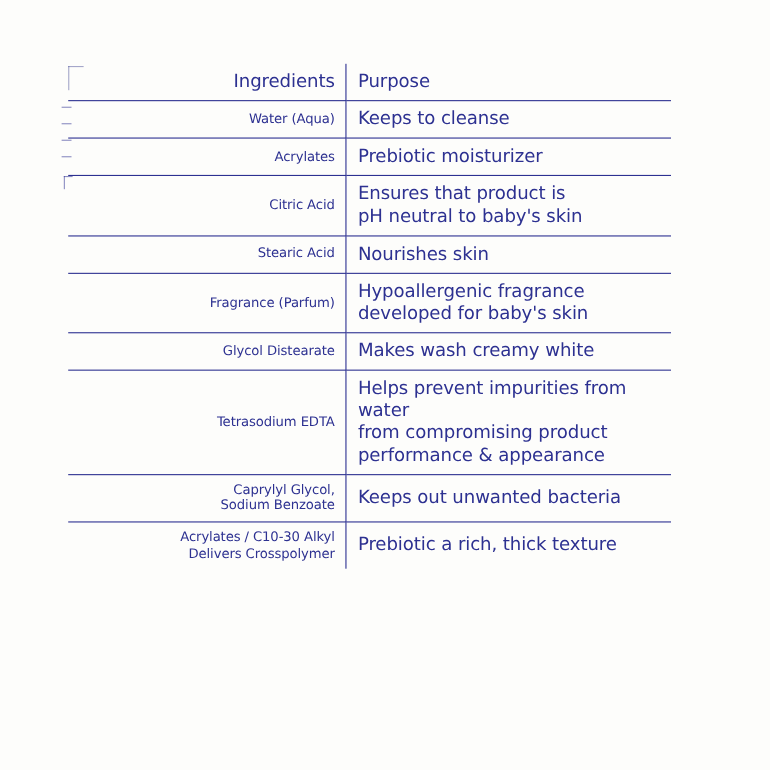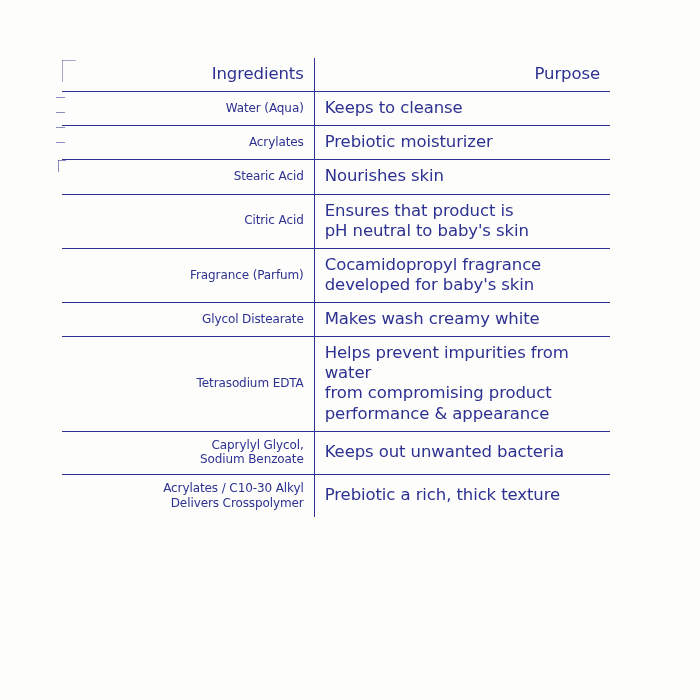--- a/index.html
+++ b/index.html
@@ -57,21 +57,21 @@
   .col-pur {
     width: 296px;
     text-align: left;
     font-size: 16.5px;
     letter-spacing: -0.1px;
   }
   thead .col-ing, thead .col-pur {
     font-size: 16.5px;
   }
   thead tr th.col-ing { text-align: right; }
-  thead tr th.col-pur { text-align: right; }
+  thead tr th.col-pur { text-align: left; }
   .line-break { display: block; }
   .tiny-tick {
     position: absolute;
     background: #2d3191;
     opacity: .55;
   }
 </style>
 </head>
 <body>
 
@@ -106,41 +106,41 @@
           <tr>
             <td class="col-ing">
               <span class="line-break">Acrylates</span>
             </td>
             <td class="col-pur">
               <span class="line-break">Prebiotic moisturizer</span>
             </td>
           </tr>
           <tr>
             <td class="col-ing">
-              <span class="line-break">Stearic Acid</span>
-            </td>
-            <td class="col-pur">
-              <span class="line-break">Nourishes skin</span>
-            </td>
-          </tr>
-          <tr>
-            <td class="col-ing">
               <span class="line-break">Citric Acid</span>
             </td>
             <td class="col-pur">
               <span class="line-break">Ensures that product is</span>
               <span class="line-break">pH neutral to baby's skin</span>
             </td>
           </tr>
           <tr>
             <td class="col-ing">
+              <span class="line-break">Stearic Acid</span>
+            </td>
+            <td class="col-pur">
+              <span class="line-break">Nourishes skin</span>
+            </td>
+          </tr>
+          <tr>
+            <td class="col-ing">
               <span class="line-break">Fragrance (Parfum)</span>
             </td>
             <td class="col-pur">
-              <span class="line-break">Cocamidopropyl fragrance</span>
+              <span class="line-break">Hypoallergenic fragrance</span>
               <span class="line-break">developed for baby's skin</span>
             </td>
           </tr>
           <tr>
             <td class="col-ing">
               <span class="line-break">Glycol Distearate</span>
             </td>
             <td class="col-pur">
               <span class="line-break">Makes wash creamy white</span>
             </td>

